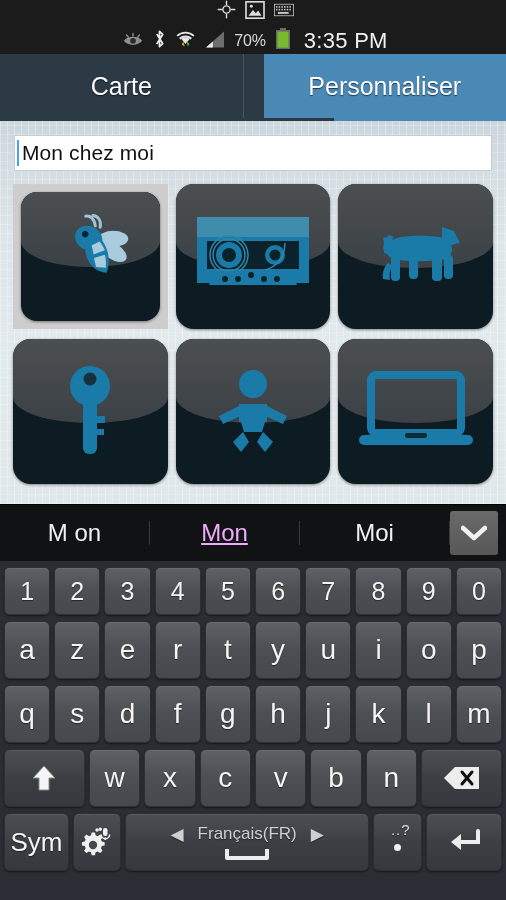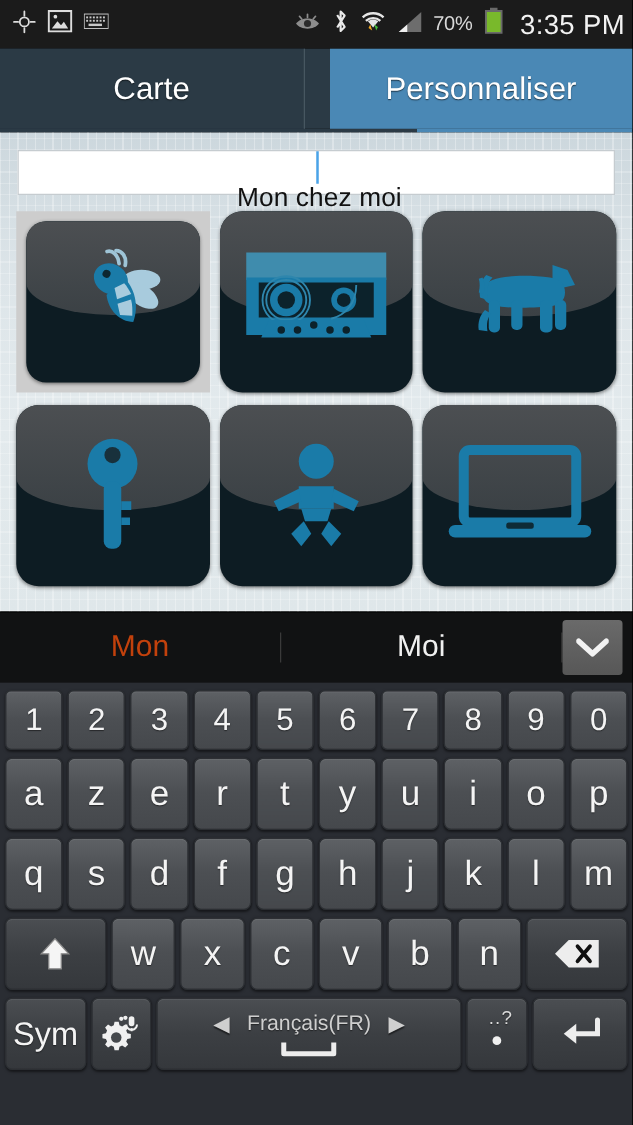--- a/index.html
+++ b/index.html
@@ -6,25 +6,26 @@
   html, body {
     width: 506px; height: 900px;
     background: #000;
     font-family: "Liberation Sans", sans-serif;
     overflow: hidden;
   }
   #app { position: relative; width: 506px; height: 900px; }
 
   
   .statusbar {
-    height: 39px; width: 100%;
+    height: 54px; width: 100%;
     background: #1b1b1b;
     display: flex; align-items: center;
     padding: 0 6px 0 10px;
     color: #e8e8e8;
+    flex-direction: column;
   }
   .sb-left { display: flex; align-items: center; gap: 9px; }
   .sb-spacer { flex: 1; }
   .sb-right { display: flex; align-items: center; gap: 9px; }
   .sb-ico { display: block; }
   .batt-pct { font-size: 16px; color: #d9d9d9; letter-spacing: -0.2px; }
   .clock { font-size: 22px; color: #f2f2f2; letter-spacing: 0.3px; margin-left: 4px; }
 
   
   .tabbar { display: flex; height: 64px; width: 100%; background: #2b3a45; }
@@ -50,21 +51,20 @@
       repeating-linear-gradient(0deg, rgba(255,255,255,0.22) 0px, rgba(255,255,255,0.22) 1px, rgba(0,0,0,0) 1px, rgba(0,0,0,0) 9px),
       linear-gradient(180deg, #ccd7dd 0%, #dde5e9 30%, #e3eaed 62%, #dfe7ea 100%);
     padding: 14px 10px 0 10px;
   }
   .namefield {
     height: 36px; background: #ffffff;
     border: 1px solid #c6ccd0;
     display: flex; align-items: center;
     padding-left: 2px;
     margin: 0 4px;
-    flex-direction: column;
   }
   .caret { width: 2px; height: 26px; background: #4aa3e8; flex: 0 0 auto; }
   .namefield-text {
     font-size: 21px; color: #111; padding-left: 3px; letter-spacing: 0.1px;
   }
 
   .icongrid {
     margin-top: 13px;
     display: grid;
     grid-template-columns: repeat(3, 1fr);
@@ -99,21 +99,21 @@
     height: 57px; width: 100%;
     background: #111213;
     display: flex; align-items: center;
     border-top: 1px solid #000;
   }
   .suggest {
     flex: 1; text-align: center; color: #f0f0f0; font-size: 24px;
     border-right: 1px solid #3a3a3a; line-height: 1;
   }
   .suggest:last-of-type { border-right: none; }
-  .suggest.active { color: #c2410c; }
+  .suggest.active { color: #f0abfc; text-decoration: underline; }
   .suggest-more {
     width: 48px; height: 44px; margin-right: 8px;
     background: linear-gradient(180deg,#6a6a6a,#575757);
     border-radius: 3px;
     display: flex; align-items: center; justify-content: center;
     flex: 0 0 auto;
   }
 
   
   .keyboard {
@@ -358,20 +358,21 @@
               <rect x="48" y="62" width="22" height="5" rx="2" fill="#0e2b36"></rect>
             </svg>
           </div>
         </div>
       </div>
 
     </div>
   </div>
 
   <div class="suggestbar">
+    <div class="suggest">M on</div>
     <div class="suggest active">Mon</div>
     <div class="suggest">Moi</div>
     <div class="suggest-more">
       <svg width="26" height="16" viewBox="0 0 26 16">
         <path d="M2 3l11 10L24 3" fill="none" stroke="#f2f2f2" stroke-width="4.5" stroke-linecap="round" stroke-linejoin="round"></path>
       </svg>
     </div>
   </div>
 
   <div class="keyboard">

